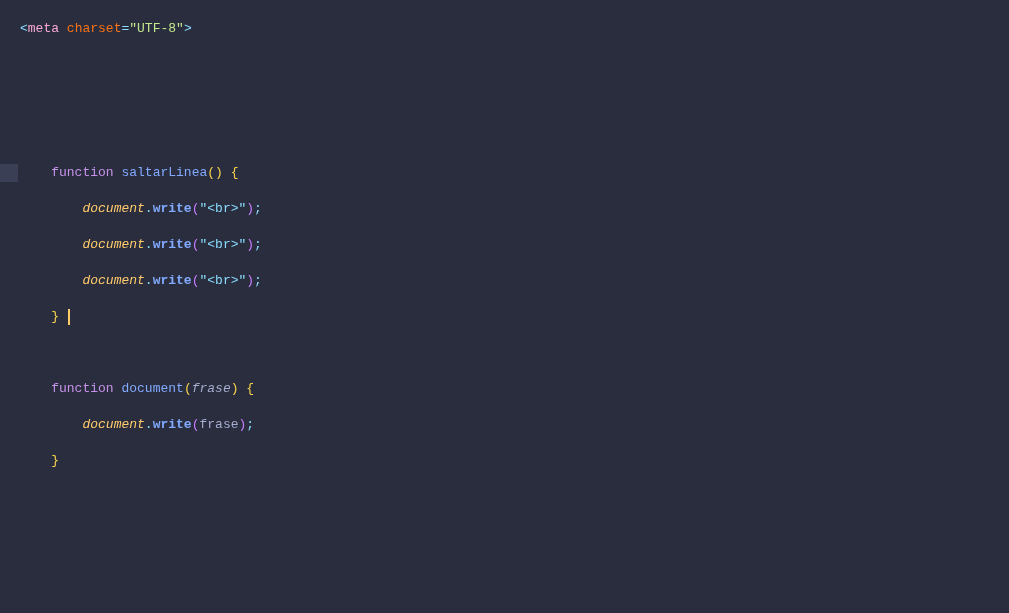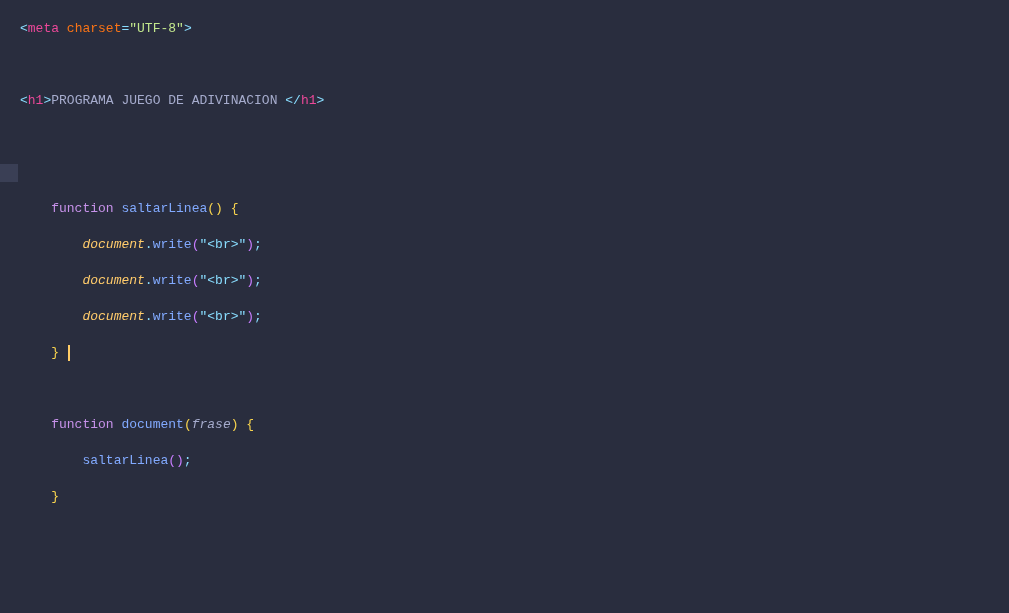--- a/index.html
+++ b/index.html
@@ -32,28 +32,28 @@
     background: #3a3f55;
   }
   .code {
     flex: 1;
     padding: 2px 0 0 2px;
     white-space: pre;
     position: relative;
   }
   .line { height: 18px; display: block; }
   .tag-bracket { color: #89ddff; }
-  .tag-name { color: #ec4899; }
+  .tag-name { color: #f9a8d4; }
   .attr-name { color: #f97316; }
   .attr-eq { color: #89ddff; }
   .string { color: #c3e88d; }
   .string-html { color: #89ddff; }
   .storage { color: #c792ea; }
   .func-name { color: #82aaff; }
-  .func-call { color: #82aaff; }
+  .func-call { color: #82aaff; font-weight: bold; }
   .object { color: #ffcb6b; font-style: italic; }
   .paren { color: #f8d44e; }
   .paren2 { color: #c77dff; }
   .brace { color: #f8d44e; }
   .punc { color: #89ddff; }
   .param { color: #a6accd; font-style: italic; }
   .text { color: #a6accd; }
   .cursor {
     display: inline-block;
     width: 2px;
@@ -66,31 +66,30 @@
 </head>
 <body>
 
 <div class="editor">
   <div class="gutter">
     <div class="gutter-highlight" style="top:164px"></div>
   </div>
   <div class="code">
 <span class="line"><span class="tag-bracket">&lt;</span><span class="tag-name">meta</span> <span class="attr-name">charset</span><span class="attr-eq">=</span><span class="string">"UTF-8"</span><span class="tag-bracket">&gt;</span></span>
 <span class="line"></span>
-<span class="line"><span class="tag-bracket">&lt;</span><span class="tag-name">h1</span><span class="tag-bracket">&gt;</span><span class="text">PROGRAMA JUEGO DE ADIVINACION </span><span class="tag-bracket">&lt;/</span><span class="tag-name">h1</span><span class="tag-bracket">&gt;</span></span>
 <span class="line"></span>
 <span class="line"></span>
 <span class="line">    <span class="storage">function</span> <span class="func-name">saltarLinea</span><span class="paren">()</span> <span class="brace">{</span></span>
 <span class="line">        <span class="object">document</span><span class="punc">.</span><span class="func-call">write</span><span class="paren2">(</span><span class="string-html">"&lt;br&gt;"</span><span class="paren2">)</span><span class="punc">;</span></span>
 <span class="line">        <span class="object">document</span><span class="punc">.</span><span class="func-call">write</span><span class="paren2">(</span><span class="string-html">"&lt;br&gt;"</span><span class="paren2">)</span><span class="punc">;</span></span>
 <span class="line">        <span class="object">document</span><span class="punc">.</span><span class="func-call">write</span><span class="paren2">(</span><span class="string-html">"&lt;br&gt;"</span><span class="paren2">)</span><span class="punc">;</span></span>
 <span class="line">    <span class="brace">}</span> <span class="cursor"></span></span>
 <span class="line"></span>
 <span class="line">    <span class="storage">function</span> <span class="func-name">document</span><span class="paren">(</span><span class="param">frase</span><span class="paren">)</span> <span class="brace">{</span></span>
-<span class="line">        <span class="func-call">saltarLinea</span><span class="paren2">()</span><span class="punc">;</span></span>
+<span class="line">        <span class="object">document</span><span class="punc">.</span><span class="func-call">write</span><span class="paren2">(</span><span class="text">frase</span><span class="paren2">)</span><span class="punc">;</span></span>
 <span class="line">    <span class="brace">}</span></span>
 <span class="line"></span>
 
 
 
 
 
 
 
 

